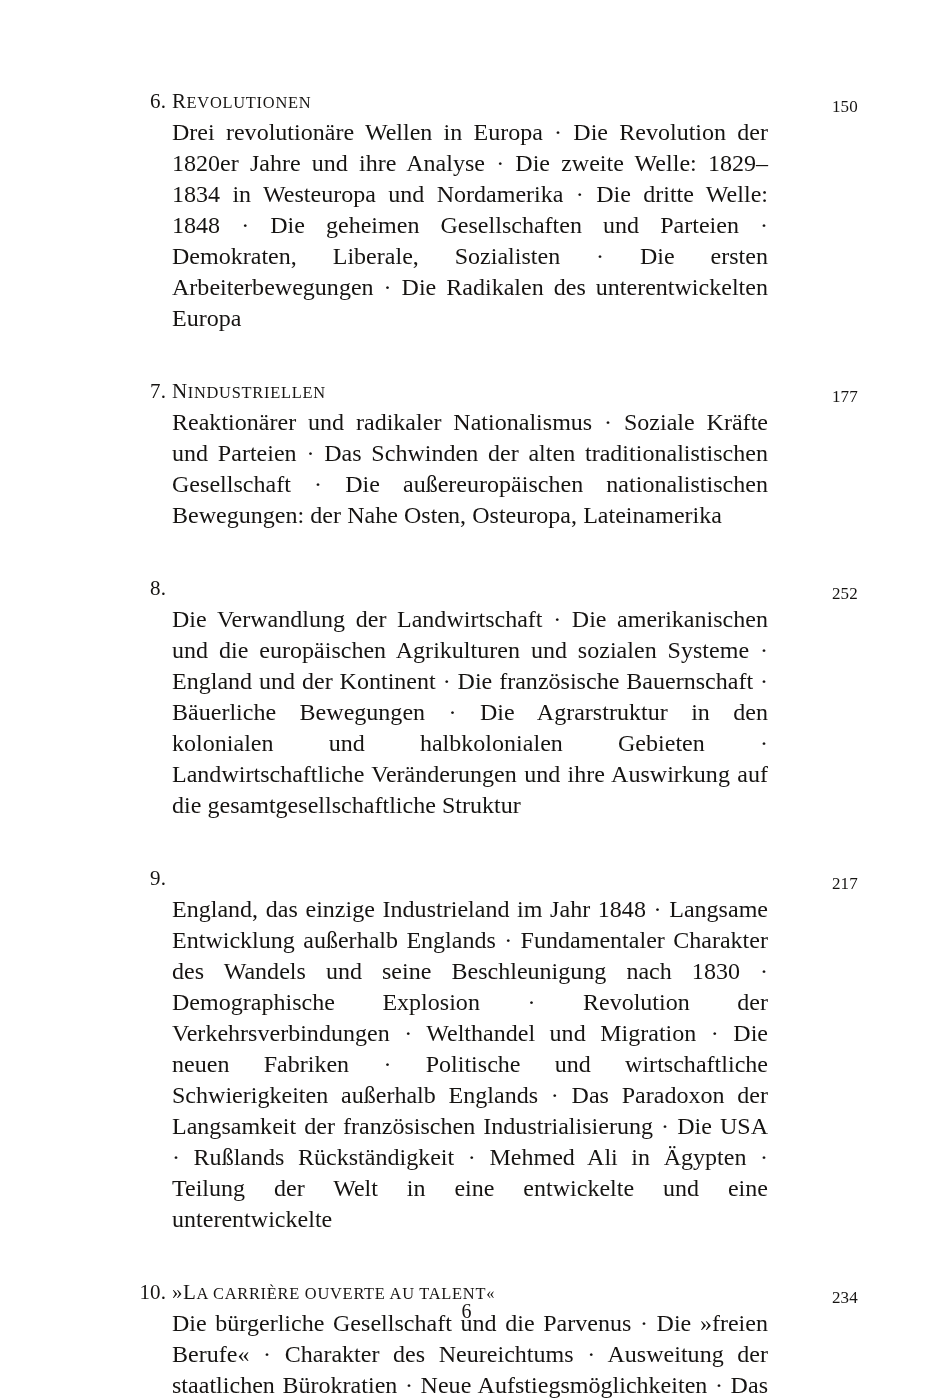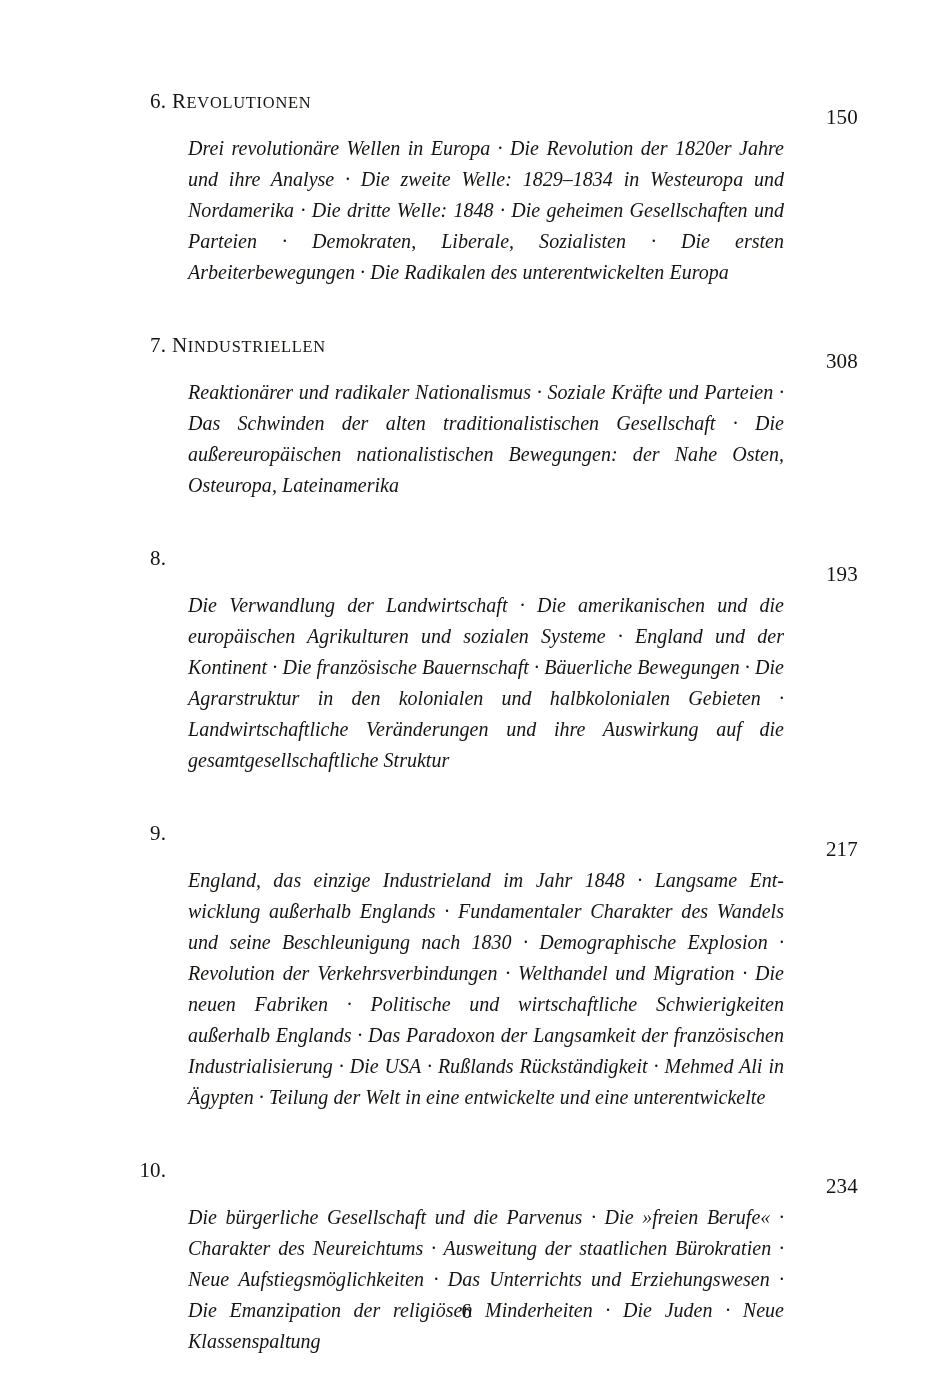--- a/index.html
+++ b/index.html
@@ -70,39 +70,38 @@
     font-size: 21px;
   }
   .entry-title .sc {
     font-size: 16.4px;
     letter-spacing: 0.75px;
   }
 
   .entry-page {
     position: absolute;
     right: -45px;     
-    top: 16px;
-    font-size: 21px;
+    top: 5px;
+    font-size: 17px;
     line-height: 31px;
     letter-spacing: 0.2px;
   }
 
   
   .entry-desc {
-    font-size: 20px;
+    font-size: 24px;
     line-height: 31px;
     text-align: justify;
     text-justify: inter-word;
     hyphens: manual;
     -webkit-hyphens: manual;
-    margin: 16px;
+    margin: 0;
     width: 596px;         
     letter-spacing: 0.02px;
     word-spacing: 0.1px;
-    font-style: italic;
   }
 
   .folio {
     position: absolute;
     left: 0;
     right: 0;
     top: 1297px;
     text-align: center;
     font-size: 20px;
     line-height: 28px;
@@ -122,44 +121,45 @@
         <span class="entry-title"><span class="cap">R</span><span class="sc">EVOLUTIONEN</span></span>
         <span class="entry-page">150</span>
       </div>
       <p class="entry-desc">Drei revolutionäre Wellen in Europa · Die Revolution der 1820er Jahre und ihre Analyse · Die zweite Welle: 1829–1834 in West­europa und Nordamerika · Die dritte Welle: 1848 · Die gehei­men Gesellschaften und Parteien · Demokraten, Liberale, Sozia­listen · Die ersten Arbeiterbewegungen · Die Radikalen des unterentwickelten Europa</p>
     </div>
 
     <div class="toc-entry">
       <div class="entry-head">
         <span class="entry-number">7.</span>
         <span class="entry-title"><span class="cap">N</span><span class="sc">INDUSTRIELLEN</span></span>
-        <span class="entry-page">308</span>
+        <span class="entry-page">177</span>
       </div>
       <p class="entry-desc">Reaktionärer und radikaler Nationalismus · Soziale Kräfte und Parteien · Das Schwinden der alten traditionalistischen Gesell­schaft · Die außereuropäischen nationalistischen Bewegungen: der Nahe Osten, Osteuropa, Lateinamerika</p>
     </div>
 
     <div class="toc-entry">
       <div class="entry-head">
         <span class="entry-number">8.</span>
-        <span class="entry-page">193</span>
+        <span class="entry-page">252</span>
       </div>
       <p class="entry-desc">Die Verwandlung der Landwirtschaft · Die amerikanischen und die europäischen Agrikulturen und sozialen Systeme · England und der Kontinent · Die französische Bauernschaft · Bäuerliche Bewegungen · Die Agrarstruktur in den kolonialen und halbko­lonialen Gebieten · Landwirtschaftliche Veränderungen und ihre Auswirkung auf die gesamtgesellschaftliche Struktur</p>
     </div>
 
     <div class="toc-entry">
       <div class="entry-head">
         <span class="entry-number">9.</span>
         <span class="entry-page">217</span>
       </div>
       <p class="entry-desc">England, das einzige Industrieland im Jahr 1848 · Langsame Ent­wicklung außerhalb Englands · Fundamentaler Charakter des Wandels und seine Beschleunigung nach 1830 · Demographische Explosion · Revolution der Verkehrsverbindungen · Welthandel und Migration · Die neuen Fabriken · Politische und wirtschaft­liche Schwierigkeiten außerhalb Englands · Das Paradoxon der Langsamkeit der französischen Industrialisierung · Die USA · Rußlands Rückständigkeit · Mehmed Ali in Ägypten · Teilung der Welt in eine entwickelte und eine unterentwickelte</p>
     </div>
 
     <div class="toc-entry">
       <div class="entry-head">
         <span class="entry-number">10.</span>
+        <span class="entry-title"><span class="cap">»L</span><span class="sc">A CARRIÈRE OUVERTE AU TALENT«</span></span>
         <span class="entry-page">234</span>
       </div>
       <p class="entry-desc">Die bürgerliche Gesellschaft und die Parvenus · Die »freien Be­rufe« · Charakter des Neureichtums · Ausweitung der staatlichen Bürokratien · Neue Aufstiegsmöglichkeiten · Das Unterrichts­ und Erziehungswesen · Die Emanzipation der religiösen Min­derheiten · Die Juden · Neue Klassenspaltung</p>
     </div>
 
   </div>
 
   <div class="folio">6</div>
 
 </div>

